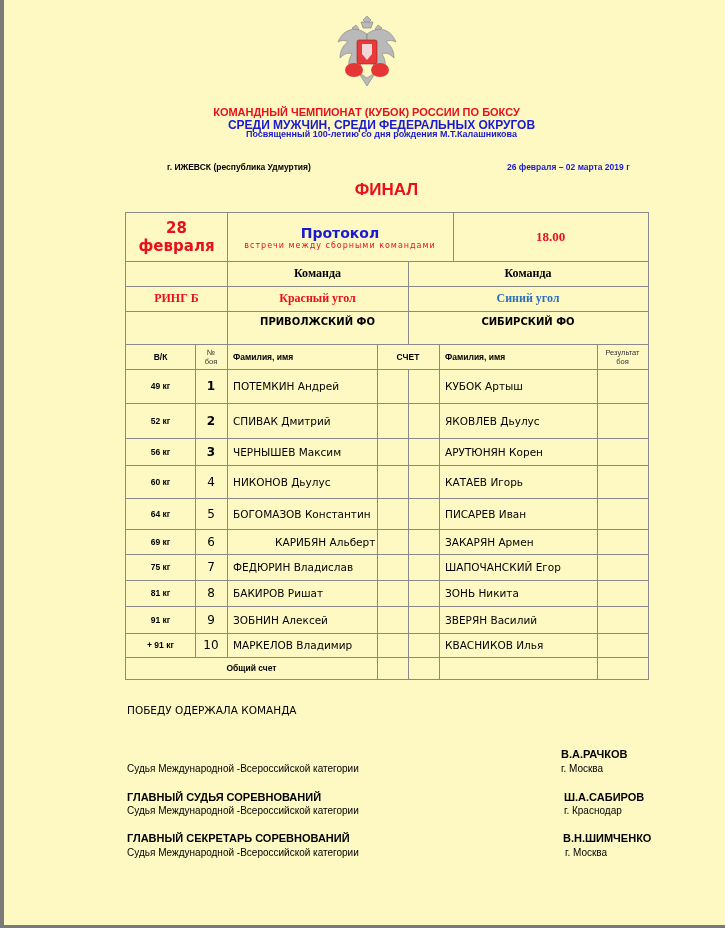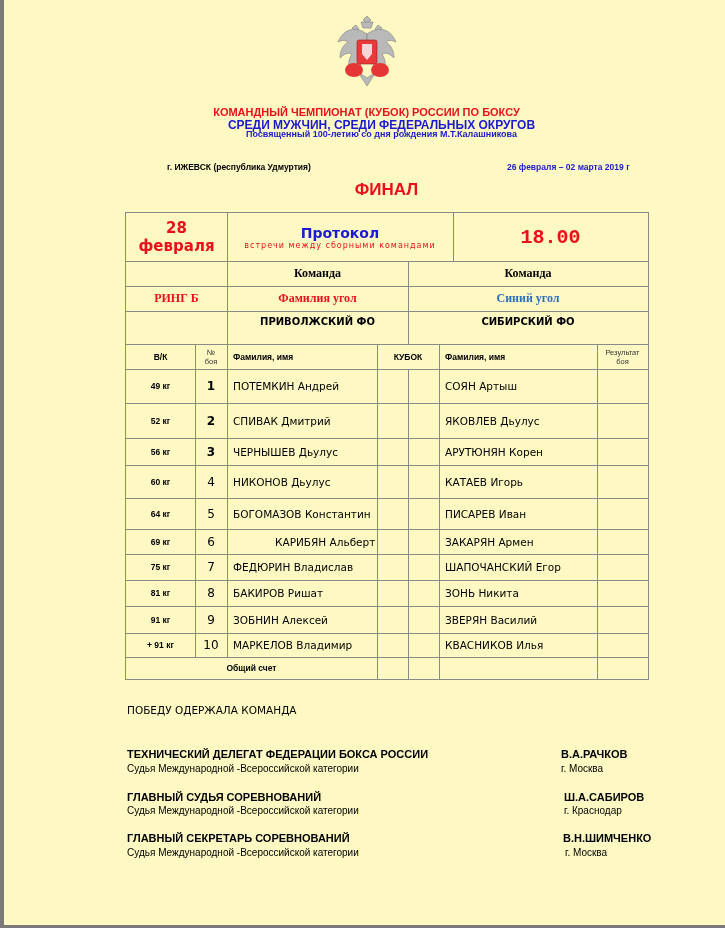--- a/index.html
+++ b/index.html
@@ -18,21 +18,21 @@
   .grid { position:absolute; left:121px; top:212px; width:524px; height:468px; border:1px solid #8a8a8a; box-sizing:border-box; }
   .ln { position:absolute; background:#8a8a8a; }
   .h { height:1px; }
   .v { width:1px; }
   .cell { position:absolute; display:flex; align-items:center; justify-content:center; text-align:center; box-sizing:border-box; }
   .cell.left { justify-content:flex-start; padding-left:6px; }
   .date { color:#e8101a; font-weight:bold; font-size:15px; font-family:"DejaVu Sans", sans-serif; }
   .proto { flex-direction:column; }
   .proto .t1 { color:#1a1ad0; font-size:14px; font-weight:bold; font-family:"DejaVu Sans", sans-serif; }
   .proto .t2 { color:#e8101a; font-size:8px; letter-spacing:1px; font-family:"DejaVu Sans", sans-serif; }
-  .time { color:#e8101a; font-weight:bold; font-size:20px; font-family:Liberation Mono, monospace; }
+  .time { color:#e8101a; font-weight:bold; font-size:13px; font-family:Liberation Serif, serif; }
   .teamhdr { font-family:"Liberation Serif", serif; font-weight:bold; font-size:12px; }
   .ring { color:#e8101a; font-family:"Liberation Serif", serif; font-weight:bold; font-size:12px; }
   .red { color:#e8101a; font-family:"Liberation Serif", serif; font-weight:bold; font-size:12px; }
   .blue { color:#2a6fc0; font-family:"Liberation Serif", serif; font-weight:bold; font-size:12px; }
   .teamname { font-weight:bold; font-size:10px; font-family:"DejaVu Sans", sans-serif; }
   .colh { font-size:8.5px; font-weight:bold; }
   .colh.small { font-size:7.5px; font-weight:normal; color:#333; line-height:9px; flex-direction:column; }
   .wt { font-size:8.5px; font-weight:bold; }
   .num { font-size:12px; font-family:"DejaVu Sans", sans-serif; }
   .num.b { font-weight:bold; }
@@ -105,57 +105,57 @@
     <div class="cell proto" style="left:101px;top:0;width:226px;height:48px">
       <span class="t1">Протокол</span>
       <span class="t2">встречи между сборными командами</span>
     </div>
     <div class="cell time" style="left:327px;top:0;width:195px;height:48px">18.00</div>
 
     <div class="cell teamhdr" style="left:101px;top:48px;width:181px;height:25px">Команда</div>
     <div class="cell teamhdr" style="left:282px;top:48px;width:240px;height:25px">Команда</div>
 
     <div class="cell ring" style="left:0;top:73px;width:101px;height:25px">РИНГ Б</div>
-    <div class="cell red" style="left:101px;top:73px;width:181px;height:25px">Фамилия угол</div>
+    <div class="cell red" style="left:101px;top:73px;width:181px;height:25px">Красный угол</div>
     <div class="cell teamname" style="left:101px;top:98px;width:181px;height:20px">ПРИВОЛЖСКИЙ ФО</div>
 
     <div class="cell blue" style="left:282px;top:73px;width:240px;height:25px">Синий угол</div>
     <div class="cell teamname" style="left:282px;top:98px;width:240px;height:20px">СИБИРСКИЙ ФО</div>
 
     <div class="cell colh" style="left:0;top:131px;width:69px;height:25px">В/К</div>
     <div class="cell colh small" style="left:69px;top:131px;width:32px;height:25px">
       <span>№</span>
       <span>боя</span>
     </div>
     <div class="cell colh left" style="left:101px;top:131px;width:150px;height:25px">Фамилия, имя</div>
-    <div class="cell colh" style="left:251px;top:131px;width:62px;height:25px">КУБОК</div>
+    <div class="cell colh" style="left:251px;top:131px;width:62px;height:25px">СЧЕТ</div>
     <div class="cell colh left" style="left:313px;top:131px;width:158px;height:25px">Фамилия, имя</div>
     <div class="cell colh small" style="left:471px;top:131px;width:51px;height:25px">
       <span>Результат</span>
       <span>боя</span>
     </div>
 
     <div id="rows">
         <div class="cell wt" style="left: 0px; top: 156px; width: 69px; height: 34px;">49 кг</div>
         <div class="cell num b" style="left: 69px; top: 156px; width: 32px; height: 34px;">1</div>
         <div class="cell name left" style="left: 101px; top: 156px; width: 150px; height: 34px;">ПОТЕМКИН Андрей</div>
         <div class="cell " style="left: 251px; top: 156px; width: 31px; height: 34px;"></div>
         <div class="cell " style="left: 282px; top: 156px; width: 31px; height: 34px;"></div>
-        <div class="cell name left" style="left: 313px; top: 156px; width: 158px; height: 34px;">СОЯН Артыш</div>
+        <div class="cell name left" style="left: 313px; top: 156px; width: 158px; height: 34px;">КУБОК Артыш</div>
         <div class="cell " style="left: 471px; top: 156px; width: 51px; height: 34px;"></div>
         <div class="cell wt" style="left: 0px; top: 190px; width: 69px; height: 35px;">52 кг</div>
         <div class="cell num b" style="left: 69px; top: 190px; width: 32px; height: 35px;">2</div>
         <div class="cell name left" style="left: 101px; top: 190px; width: 150px; height: 35px;">СПИВАК Дмитрий</div>
         <div class="cell " style="left: 251px; top: 190px; width: 31px; height: 35px;"></div>
         <div class="cell " style="left: 282px; top: 190px; width: 31px; height: 35px;"></div>
         <div class="cell name left" style="left: 313px; top: 190px; width: 158px; height: 35px;">ЯКОВЛЕВ Дьулус</div>
         <div class="cell " style="left: 471px; top: 190px; width: 51px; height: 35px;"></div>
         <div class="cell wt" style="left: 0px; top: 225px; width: 69px; height: 27px;">56 кг</div>
         <div class="cell num b" style="left: 69px; top: 225px; width: 32px; height: 27px;">3</div>
-        <div class="cell name left" style="left: 101px; top: 225px; width: 150px; height: 27px;">ЧЕРНЫШЕВ Дьулус</div>
+        <div class="cell name left" style="left: 101px; top: 225px; width: 150px; height: 27px;">ЧЕРНЫШЕВ Максим</div>
         <div class="cell " style="left: 251px; top: 225px; width: 31px; height: 27px;"></div>
         <div class="cell " style="left: 282px; top: 225px; width: 31px; height: 27px;"></div>
         <div class="cell name left" style="left: 313px; top: 225px; width: 158px; height: 27px;">АРУТЮНЯН Корен</div>
         <div class="cell " style="left: 471px; top: 225px; width: 51px; height: 27px;"></div>
         <div class="cell wt" style="left: 0px; top: 252px; width: 69px; height: 33px;">60 кг</div>
         <div class="cell num" style="left: 69px; top: 252px; width: 32px; height: 33px;">4</div>
         <div class="cell name left" style="left: 101px; top: 252px; width: 150px; height: 33px;">НИКОНОВ Дьулус</div>
         <div class="cell " style="left: 251px; top: 252px; width: 31px; height: 33px;"></div>
         <div class="cell " style="left: 282px; top: 252px; width: 31px; height: 33px;"></div>
         <div class="cell name left" style="left: 313px; top: 252px; width: 158px; height: 33px;">КАТАЕВ Игорь</div>
@@ -204,21 +204,20 @@
         <div class="cell " style="left: 471px; top: 420px; width: 51px; height: 24px;"></div>
       </div>
 
     <div class="cell total" style="left:0;top:444px;width:251px;height:22px">Общий счет</div>
     <div class="cell" style="left:251px;top:444px;width:31px;height:22px"></div>
     <div class="cell" style="left:282px;top:444px;width:31px;height:22px"></div>
   </div>
 
   <div class="abs win">ПОБЕДУ ОДЕРЖАЛА КОМАНДА</div>
 
-  <div class="abs role" style="top:748px">ТЕХНИЧЕСКИЙ ДЕЛЕГАТ ФЕДЕРАЦИИ БОКСА РОССИИ</div>
   <div class="abs cat" style="top:763px">Судья Международной -Всероссийской категории</div>
   <div class="abs off" style="left:557px;top:748px">В.А.РАЧКОВ</div>
   <div class="abs offcity" style="left:557px;top:763px">г. Москва</div>
 
   <div class="abs role" style="top:791px">ГЛАВНЫЙ СУДЬЯ СОРЕВНОВАНИЙ</div>
   <div class="abs cat" style="top:805px">Судья Международной -Всероссийской категории</div>
   <div class="abs off" style="left:560px;top:791px">Ш.А.САБИРОВ</div>
   <div class="abs offcity" style="left:560px;top:805px">г. Краснодар</div>
 
   <div class="abs role" style="top:832px">ГЛАВНЫЙ СЕКРЕТАРЬ СОРЕВНОВАНИЙ</div>

